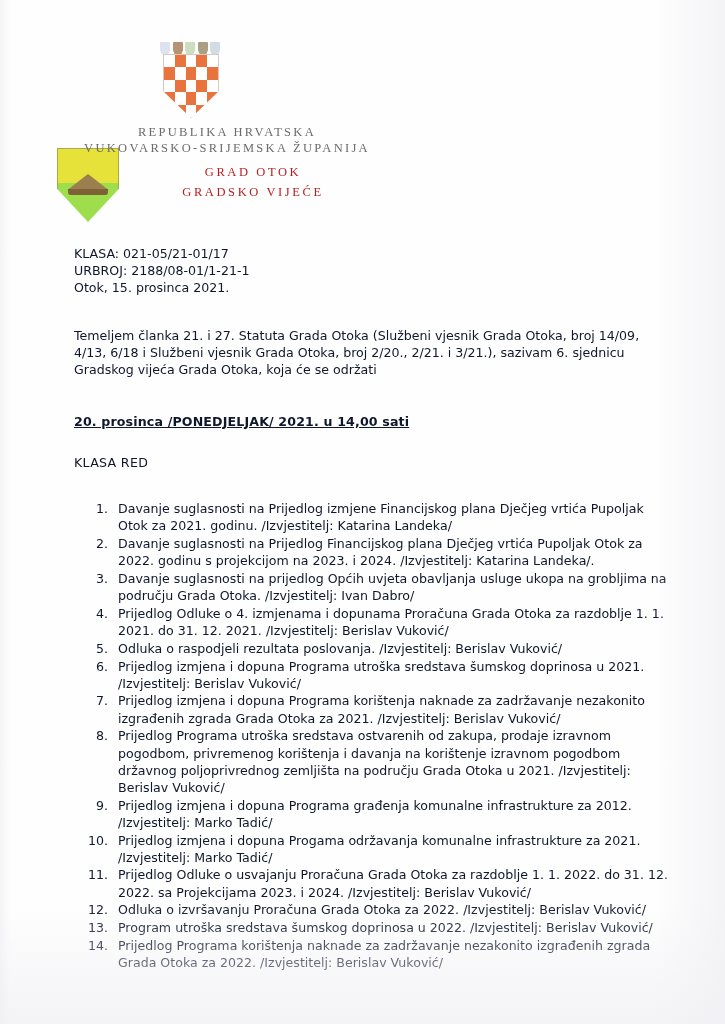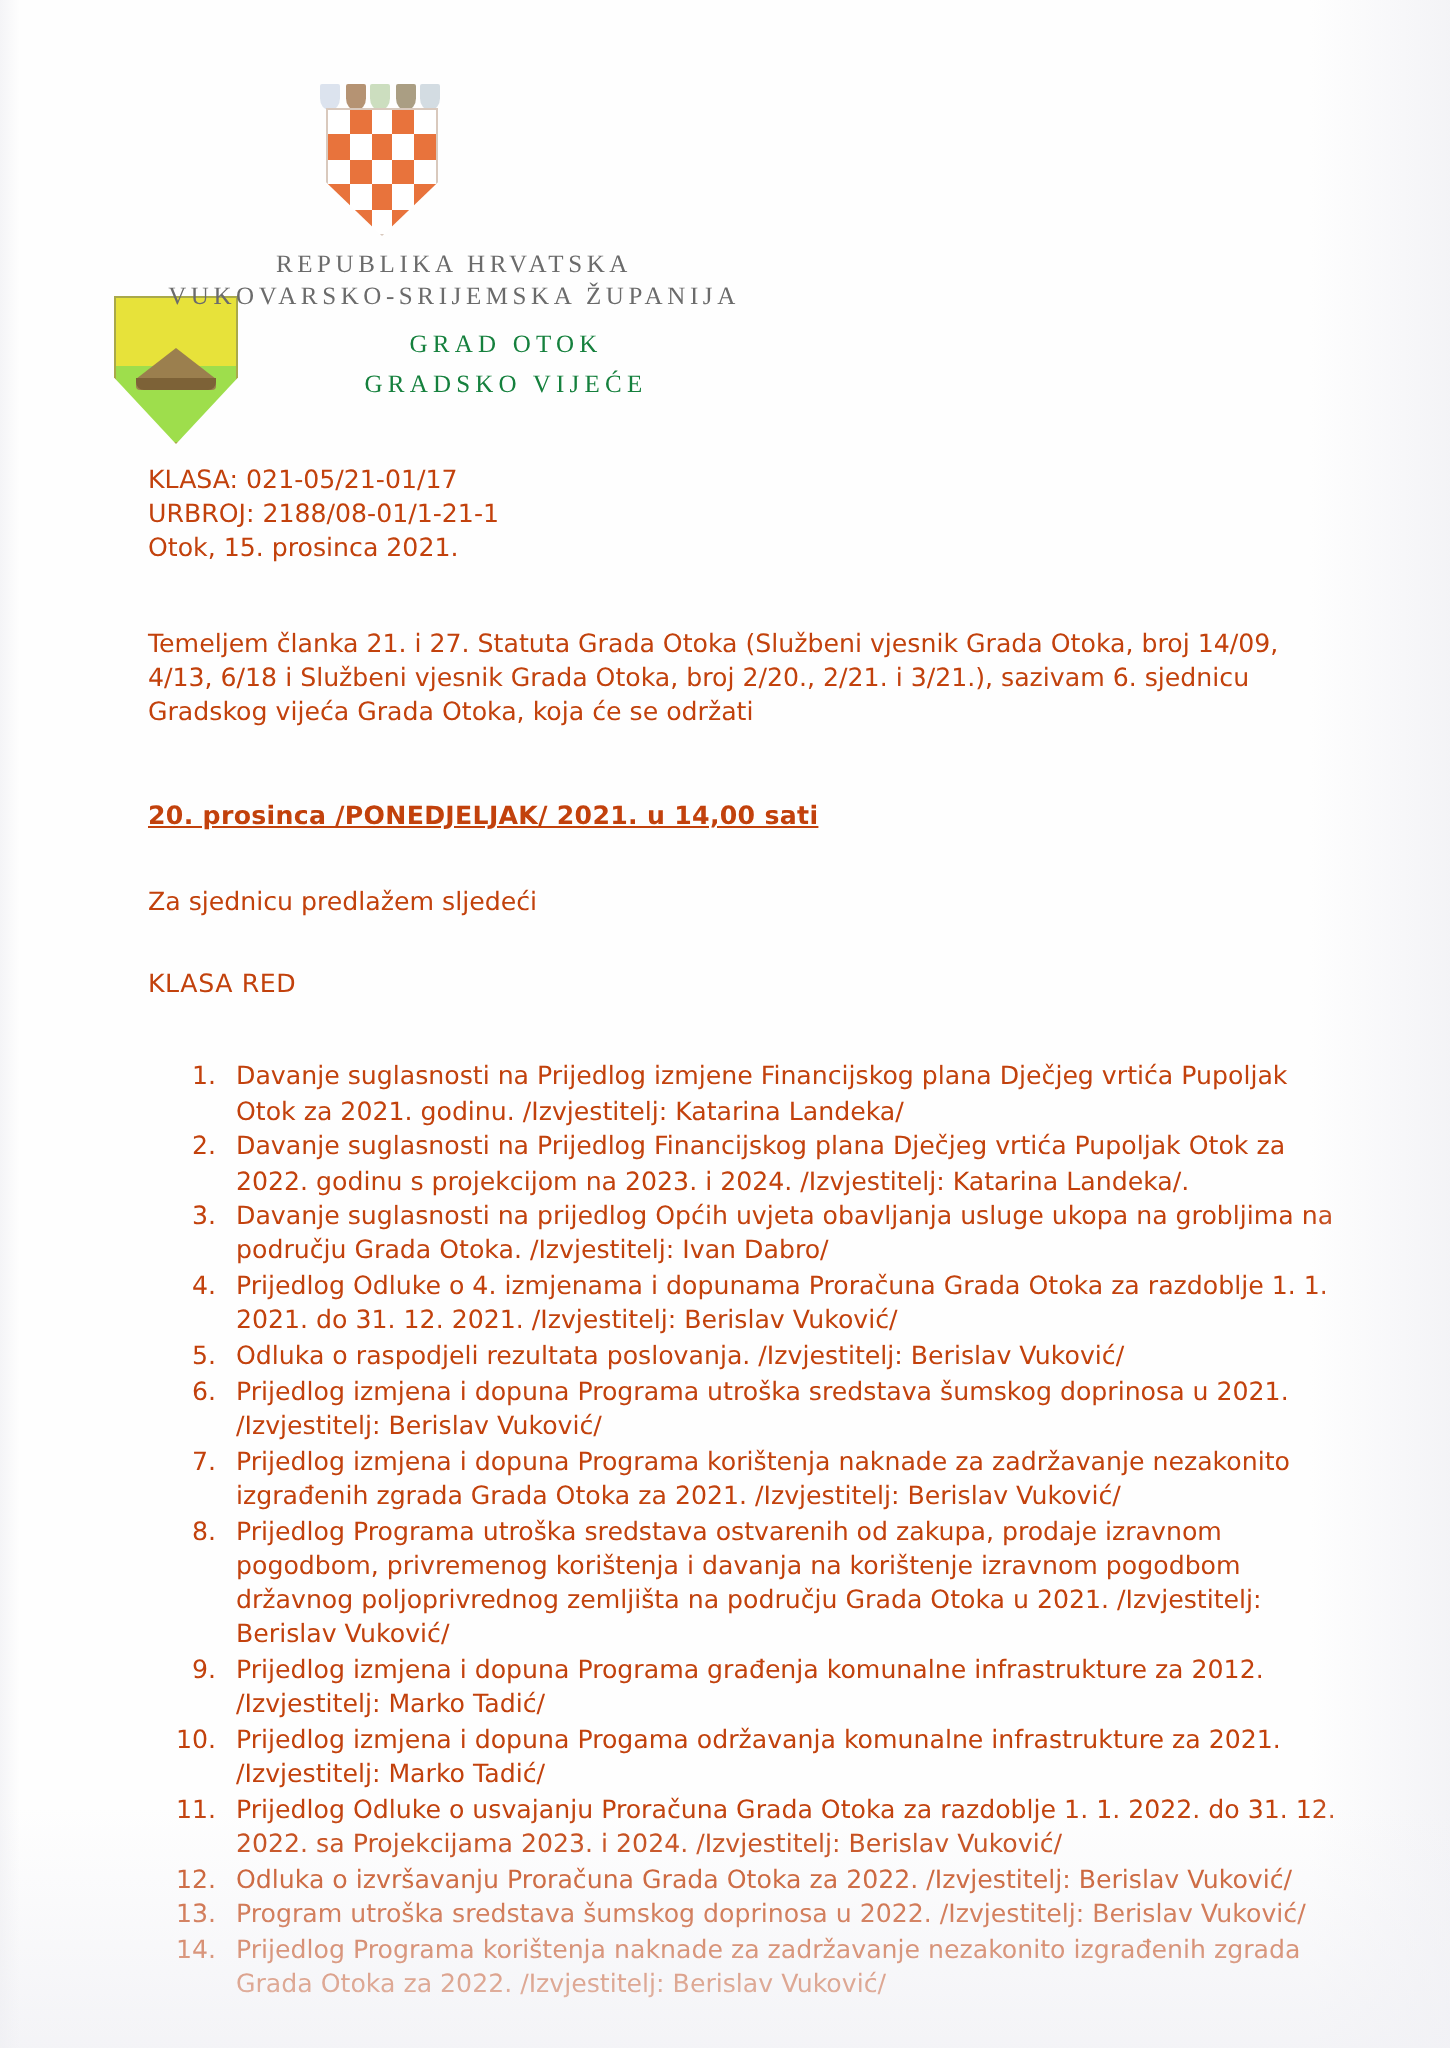--- a/index.html
+++ b/index.html
@@ -152,34 +152,34 @@
 
   .grad-block {
     position: absolute;
     left: 128px;
     top: 162px;
     width: 250px;
     text-align: center;
     font-family: "Liberation Serif", serif;
     font-size: 12.5px;
     letter-spacing: 2.6px;
-    color: #15803d;
+    color: #b91c1c;
     line-height: 20px;
     white-space: nowrap;
   }
 
   
   .doc-body {
     position: absolute;
     left: 74px;
-    top: 231px;
+    top: 245px;
     width: 596px;
     font-size: 12.6px;
     line-height: 17.2px;
-    color: #c2410c;
+    color: #0f172a;
   }
 
   .ref-block { margin-bottom: 0; }
   .ref-block div { white-space: nowrap; }
 
   .para-intro {
     margin-top: 30px;
     text-align: left;
   }
 
@@ -281,21 +281,20 @@
       <div>URBROJ: 2188/08-01/1-21-1</div>
       <div>Otok, 15. prosinca 2021.</div>
     </div>
 
     <p class="para-intro">Temeljem članka 21. i 27. Statuta Grada Otoka (Službeni vjesnik Grada Otoka, broj 14/09, 4/13, 6/18 i Službeni vjesnik Grada Otoka, broj 2/20., 2/21. i 3/21.), sazivam 6. sjednicu Gradskog vijeća Grada Otoka, koja će se održati</p>
 
     <div>
       <span class="meeting-when">20. prosinca /PONEDJELJAK/ 2021. u 14,00 sati</span>
     </div>
 
-    <div class="para-propose">Za sjednicu predlažem sljedeći</div>
 
     <div class="agenda-heading">KLASA RED</div>
 
     <ol class="agenda" id="agenda-list">
         <li>Davanje suglasnosti na Prijedlog izmjene Financijskog plana Dječjeg vrtića Pupoljak Otok za 2021. godinu. /Izvjestitelj: Katarina Landeka/</li>
         <li>Davanje suglasnosti na Prijedlog Financijskog plana Dječjeg vrtića Pupoljak Otok za 2022. godinu s projekcijom na 2023. i 2024. /Izvjestitelj: Katarina Landeka/.</li>
         <li>Davanje suglasnosti na prijedlog Općih uvjeta obavljanja usluge ukopa na grobljima na području Grada Otoka. /Izvjestitelj: Ivan Dabro/</li>
         <li>Prijedlog Odluke o 4. izmjenama i dopunama Proračuna Grada Otoka za razdoblje 1. 1. 2021. do 31. 12. 2021. /Izvjestitelj: Berislav Vuković/</li>
         <li>Odluka o raspodjeli rezultata poslovanja. /Izvjestitelj: Berislav Vuković/</li>
         <li>Prijedlog izmjena i dopuna Programa utroška sredstava šumskog doprinosa u 2021. /Izvjestitelj: Berislav Vuković/</li>

